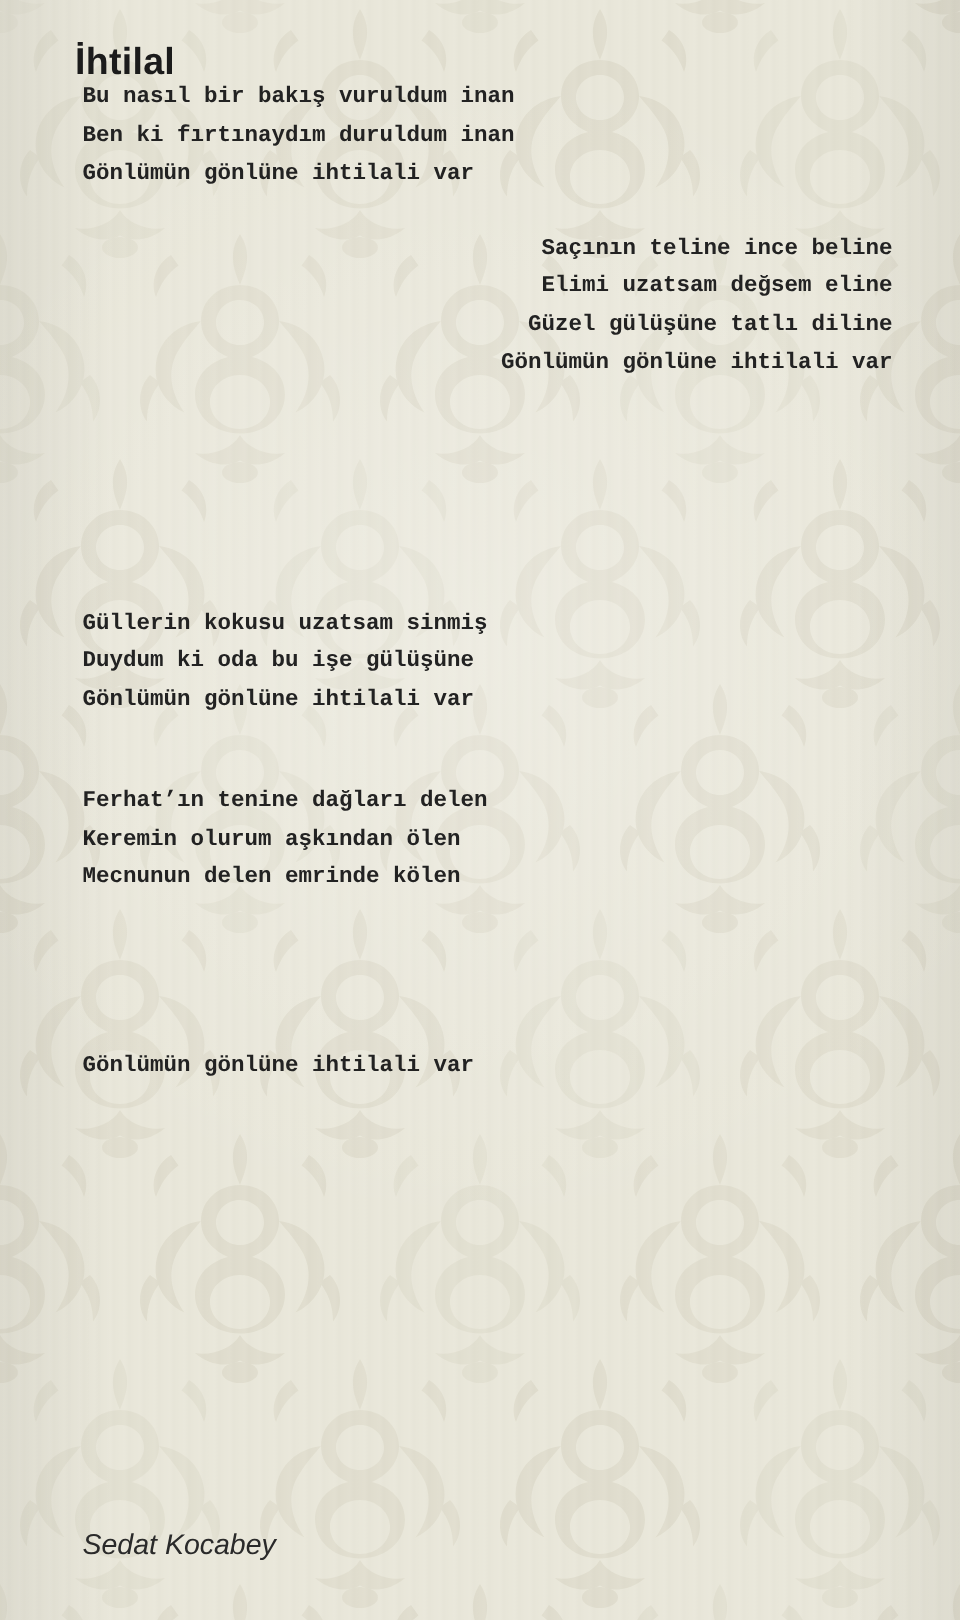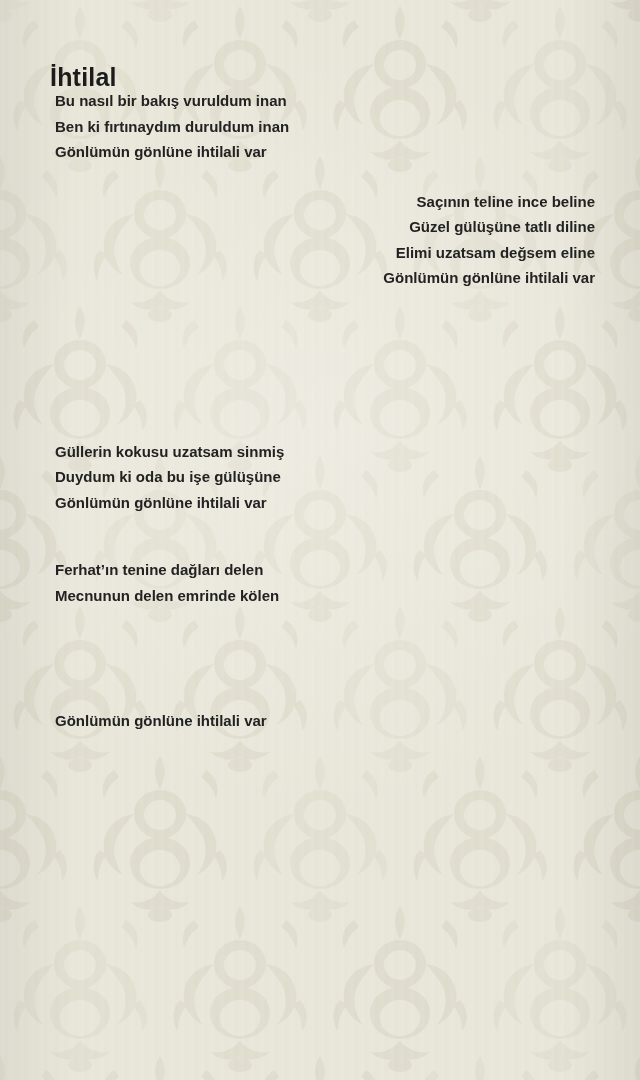--- a/index.html
+++ b/index.html
@@ -51,38 +51,38 @@
       linear-gradient(90deg, rgba(0,0,0,0.05) 0%, rgba(0,0,0,0) 12%, rgba(0,0,0,0) 88%, rgba(0,0,0,0.05) 100%);
   }
 
   
   #content {
     position: relative;
     z-index: 3;
     width: 640px;
     height: 776px;
     box-sizing: border-box;
-    margin-top: 36px;
   }
 
   #poem-title {
     position: absolute;
     left: 50px;
     top: 10px;
     font-size: 25px;
     font-weight: bold;
     color: #1b1b1b;
     letter-spacing: 0.2px;
   }
 
   #poem-body {
     position: absolute;
     left: 55px;
     top: 52px;
     width: 540px;
+    font-family: Liberation Mono, monospace;
   }
 
   .stanza {
     margin: 0 0 24px 0;
   }
   .line {
     font-size: 15px;
     font-weight: bold;
     color: #222222;
     line-height: 25.5px;
@@ -727,30 +727,32 @@
 <div id="content">
   <h1 id="poem-title">İhtilal</h1>
   <div id="poem-body">
       <div class="stanza">
         <div class="line">Bu nasıl bir bakış vuruldum inan</div>
         <div class="line">Ben ki fırtınaydım duruldum inan</div>
         <div class="line">Gönlümün gönlüne ihtilali var</div>
       </div>
       <div class="stanza gap-large">
         <div class="line"> Saçının teline ince beline</div>
+        <div class="line">Elimi uzatsam değsem eline</div>
         <div class="line">Güzel gülüşüne tatlı diline</div>
-        <div class="line">Elimi uzatsam değsem eline</div>
         <div class="line">Gönlümün gönlüne ihtilali var</div>
       </div>
       <div class="stanza gap-mid">
         <div class="line">Güllerin kokusu uzatsam sinmiş</div>
         <div class="line">Duydum ki oda bu işe gülüşüne</div>
         <div class="line">Gönlümün gönlüne ihtilali var</div>
       </div>
       <div class="stanza gap-big">
         <div class="line">Ferhat’ın tenine dağları delen</div>
+        <div class="line">Keremin olurum aşkından ölen</div>
         <div class="line">Mecnunun delen emrinde kölen</div>
       </div>
       <div class="stanza">
         <div class="line">Gönlümün gönlüne ihtilali var</div>
       </div>
     </div>
+  <div id="poem-author">Sedat Kocabey</div>
 </div>
 
 </body></html>

